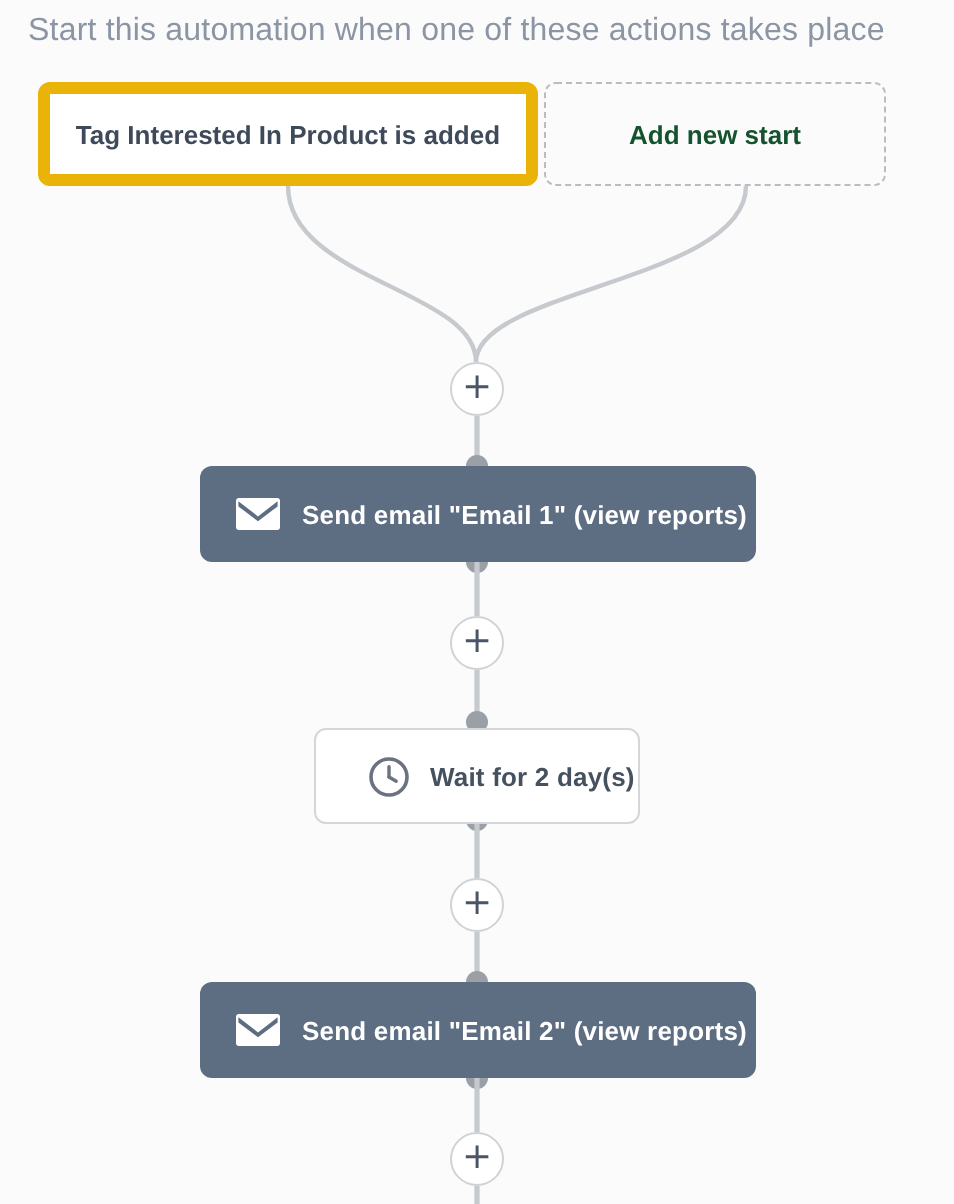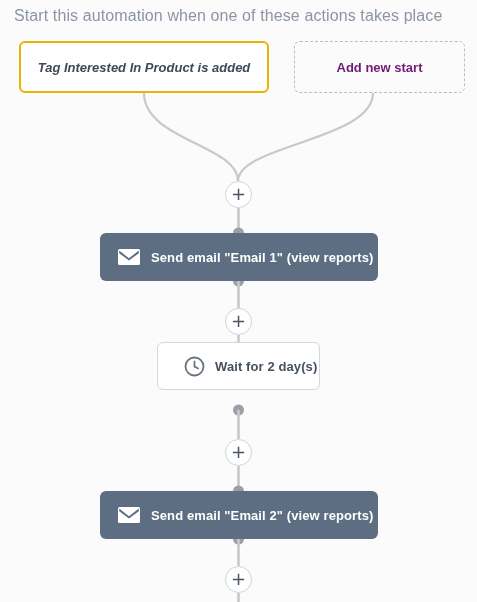--- a/index.html
+++ b/index.html
@@ -58,31 +58,30 @@
     font-size: 13px;
     font-weight: bold;
     color: #3e4a5a;
   }
   .start-card.solid {
     left: 19px;
     top: 41px;
     width: 250px;
     height: 52px;
     background: #ffffff;
-    border: 2px solid #eab308;
-    font-style: italic;
+    border: 6px solid #eab308;
   }
   .start-card.dashed {
-    left: 294px;
+    left: 272px;
     top: 41px;
     width: 171px;
     height: 52px;
     background: transparent;
     border: 1px dashed #b9bdc2;
-    color: #701a75;
+    color: #14532d;
   }
 
   
   .node {
     position: absolute;
     box-sizing: border-box;
     border-radius: 6px;
     display: flex;
     align-items: center;
     height: 48px;
@@ -108,21 +107,21 @@
     white-space: nowrap;
   }
   .node.email .node-label { margin-left: 11px; letter-spacing: 0.1px; }
   .node.wait  .node-label { margin-left: 10px; letter-spacing: 0.1px; }
 
   .icon-env { width: 22px; height: 16px; display: block; }
   .icon-clk { width: 21px; height: 21px; display: block; }
 
   
   #node-email-1 { top: 233px; }
-  #node-wait-1  { top: 342px; padding-left: 26px; }
+  #node-wait-1  { top: 364px; padding-left: 26px; }
   #node-email-2 { top: 491px; }
 
   
   .plus {
     position: absolute;
     width: 27px;
     height: 27px;
     box-sizing: border-box;
     border-radius: 50%;
     background: #ffffff;

